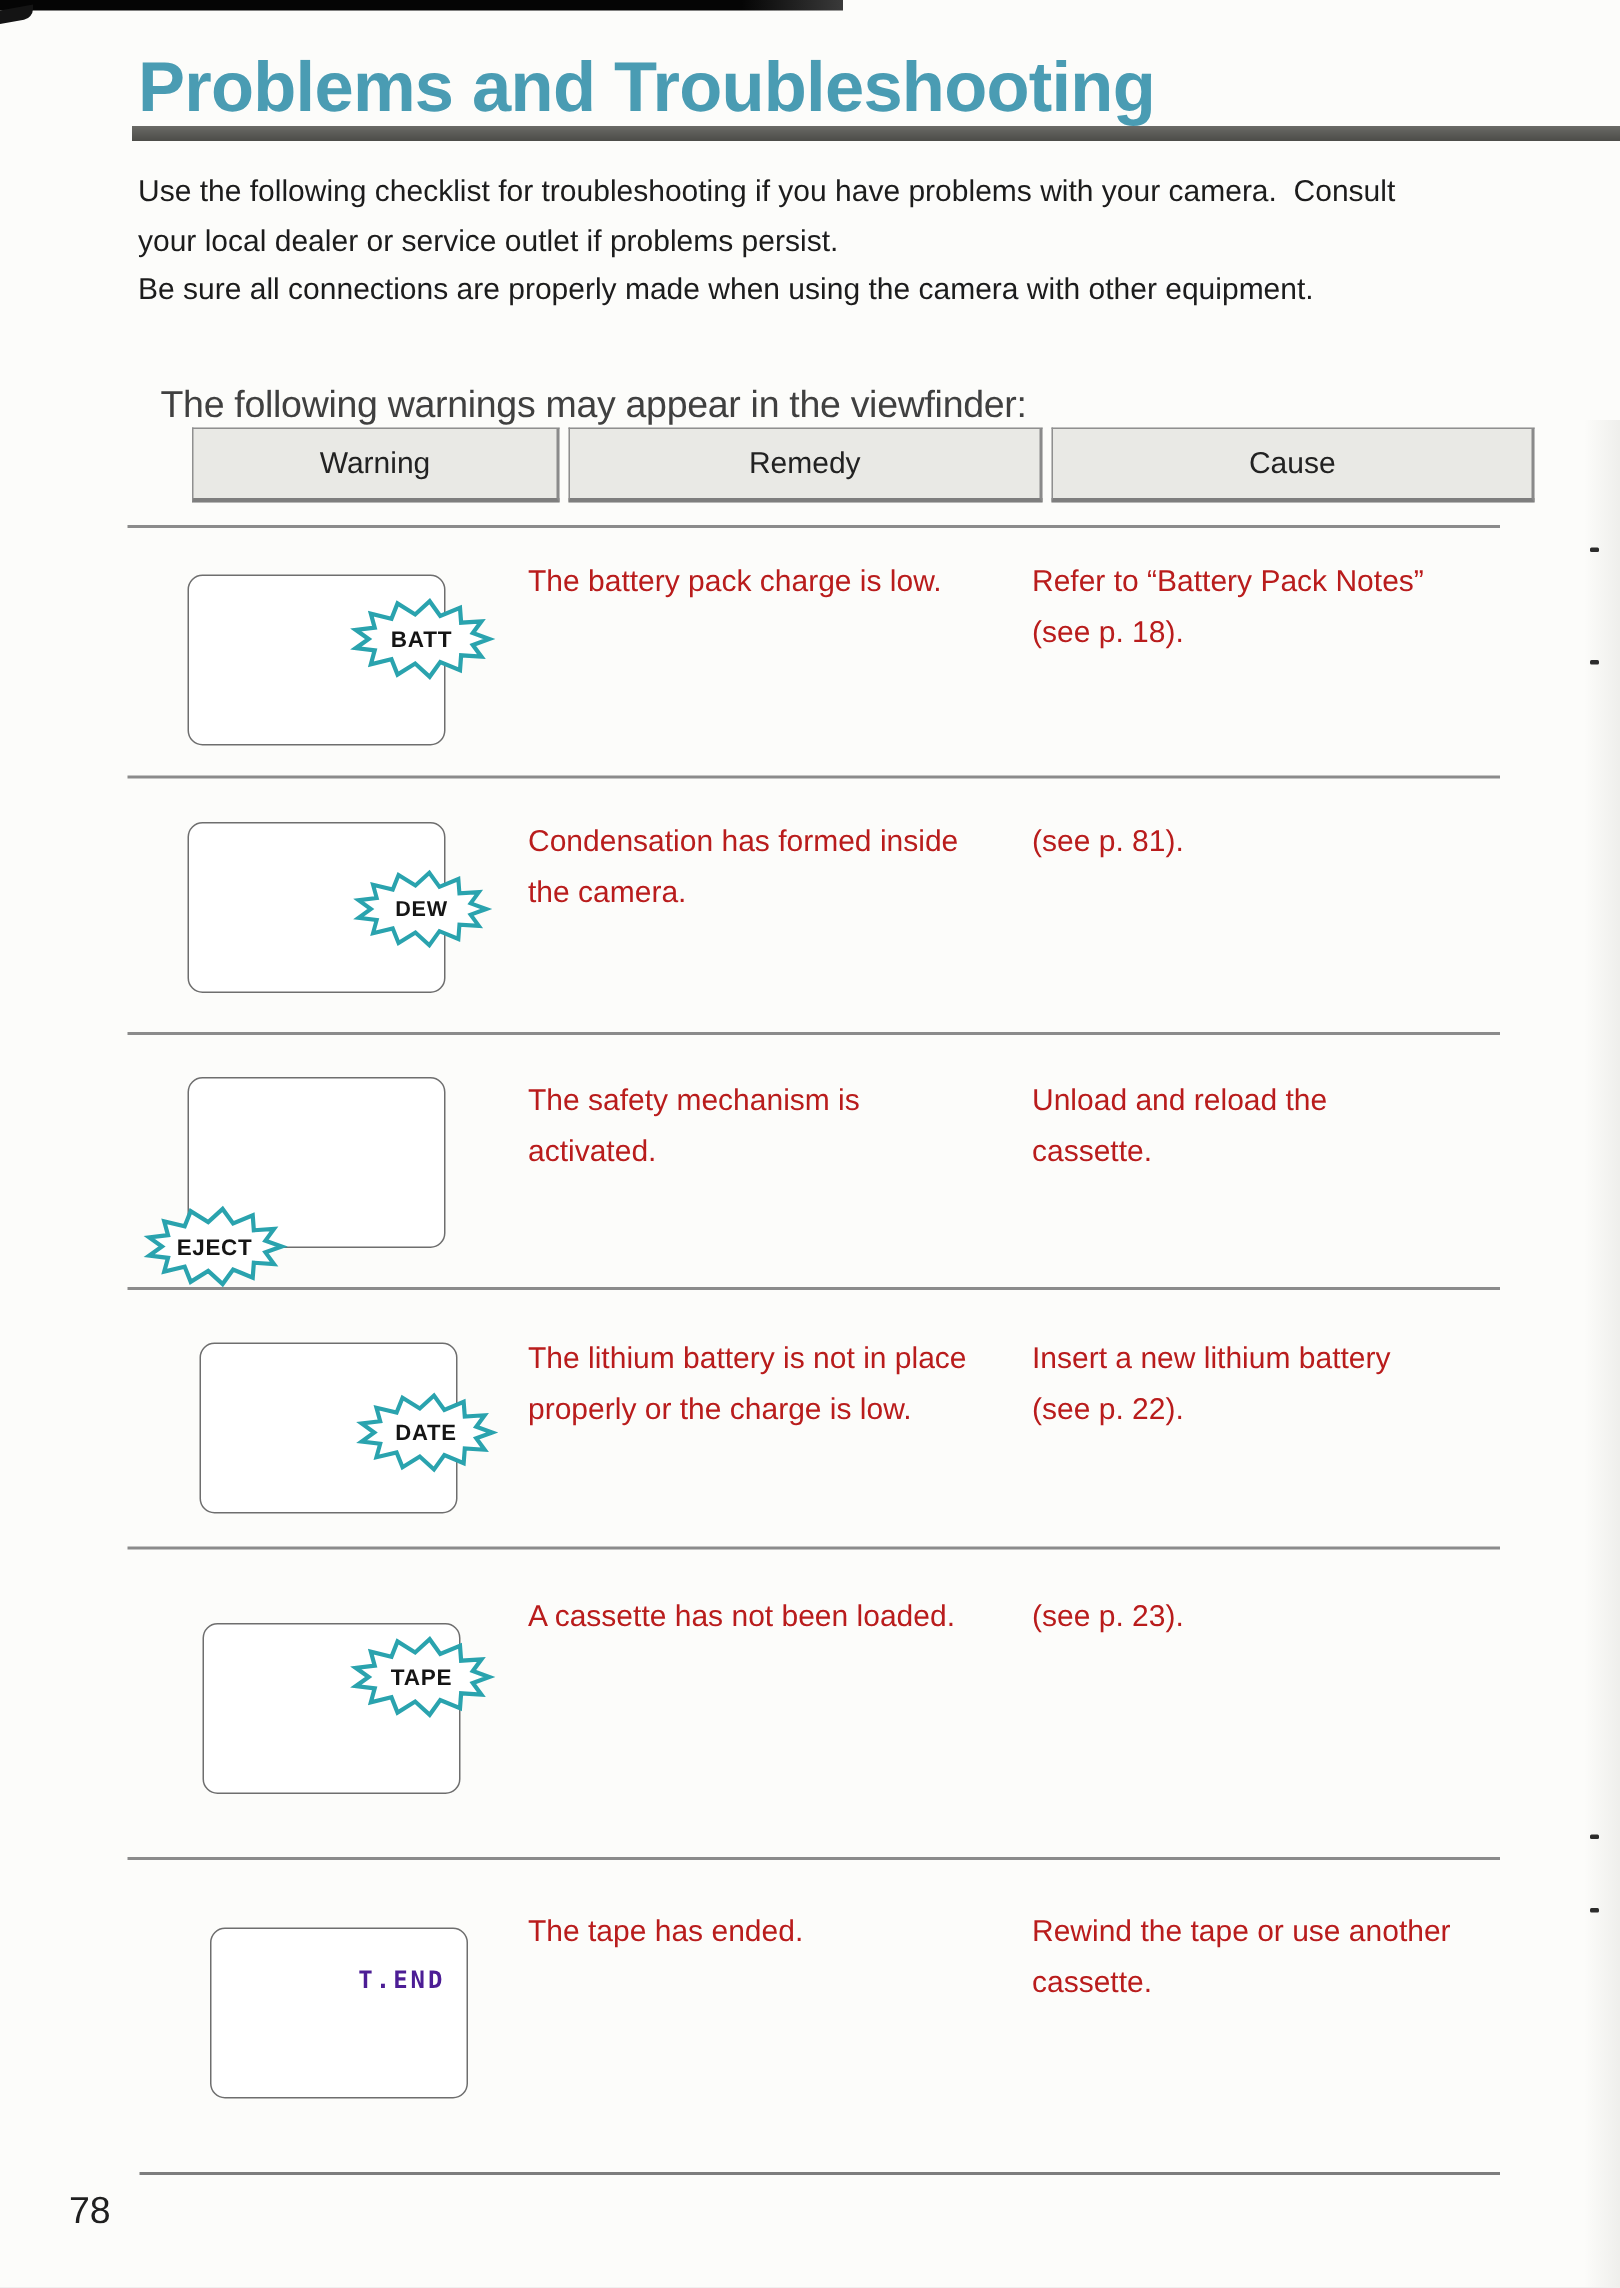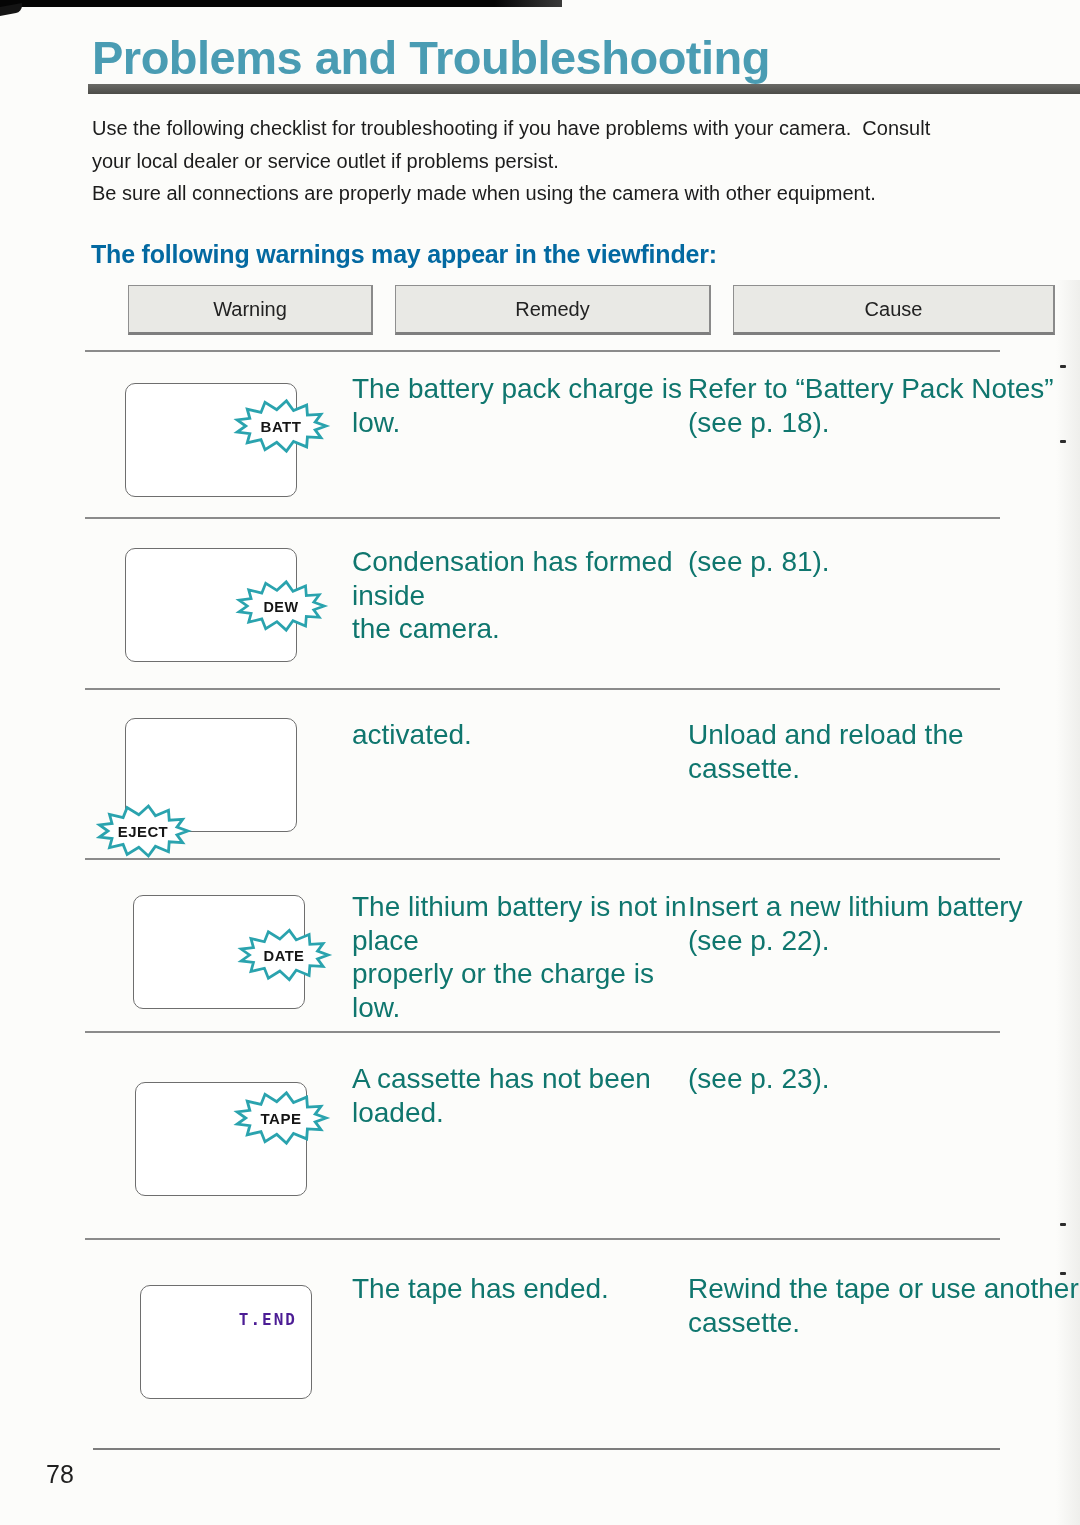--- a/index.html
+++ b/index.html
@@ -18,36 +18,36 @@
   .title{position:absolute;top:33px;left:92px;margin:0;font-size:47px;line-height:1.05;
     font-weight:bold;letter-spacing:-0.5px;color:var(--title-teal,#4a9cb3);}
   .title-rule{position:absolute;top:84px;left:88px;right:0;height:10px;
     background:linear-gradient(#6a6a66,#4c4c48);}
 
   
   .intro{position:absolute;top:112px;left:92px;width:930px;font-size:20px;line-height:32.5px;color:#1c1c1c;}
   .intro div{white-space:nowrap;}
 
   
-  .section-heading{position:absolute;top:240px;left:91px;margin:0;font-size:25px;font-weight:bold;color:#0369a1;letter-spacing:-0.2px;}
-
-  
-  .thead{position:absolute;top:285px;left:88px;display:flex;gap:22px;padding-left:40px;}
+  .section-heading{position:absolute;top:240px;left:91px;margin:16px;font-size:25px;font-weight:normal;color:#404040;letter-spacing:-0.2px;}
+
+  
+  .thead{position:absolute;top:285px;left:88px;display:flex;gap:6px;padding-left:40px;}
   .hbox{height:46px;background:var(--header-box-bg,#e9e9e5);
     border:1px solid #8f8f8f;border-bottom:3px solid #7e7e7e;border-right:2px solid #8a8a8a;
     display:flex;align-items:center;justify-content:center;font-size:20px;color:#222;}
   .hbox.w1{width:242px}.hbox.w2{width:319px}.hbox.w3{width:313px}
 
   
   .hr{position:absolute;left:85px;width:915px;height:2px;background:var(--rule-gray,#8b8b8b);}
   .hr-bottom{position:absolute;left:93px;width:907px;height:2px;background:#7d7d7d;}
 
   
   .trow{position:absolute;left:0;width:990px;padding-left:90px;display:grid;grid-template-columns:262px 336px 1fr;}
-  .ccell,.rcell{padding-top:var(--pt,22px);font-size:28px;line-height:33.5px;color:#0f766e;}
+  .ccell,.rcell{padding-top:var(--pt,22px);font-size:20px;line-height:33.5px;color:#b91c1c;}
   .vf{position:relative;width:170px;height:112px;margin-top:var(--vt,30px);margin-left:var(--ml,35px);
     border:1.5px solid #6e6e6e;border-radius:10px;background:#fff;}
   .sb{position:absolute;overflow:visible;}
   .sb-shape{fill:#fff;stroke:var(--starburst-teal,#2aa3ae);stroke-width:3;stroke-linejoin:miter;}
   .sb text{font-family:"Liberation Sans",sans-serif;font-weight:bold;font-size:16px;letter-spacing:0.5px;fill:#151515;}
   .sb-batt{left:108px;top:12px;width:94px;height:60px;}
   .sb-dew{left:110px;top:29px;width:90px;height:56px;}
   .sb-eject{left:-35px;top:84px;width:104px;height:56px;}
   .sb-date{left:104px;top:30px;width:92px;height:58px;}
   .sb-tape{left:98px;top:5px;width:94px;height:60px;}
@@ -135,20 +135,21 @@
   <div class="trow" style="top:692px;--pt:26px;--vt:26px;--ml:35px;">
     <div>
       <div class="vf">
         <svg class="sb sb-eject" viewBox="0 0 100 60">
             <polygon points="98.0,30.0 86.4,34.2 92.5,42.5 78.1,41.6 77.3,52.2 63.3,46.4 55.8,56.8 45.5,47.4 33.0,55.2 28.7,44.4 14.1,47.9 16.8,38.1 3.4,36.5 12.5,30.0 3.4,23.5 16.8,21.9 14.1,12.1 28.7,15.6 33.0,4.8 45.5,12.6 55.8,3.2 63.3,13.6 77.3,7.8 78.1,18.4 92.5,17.5 86.4,25.8" class="sb-shape"></polygon>
           <text x="50" y="31" text-anchor="middle" dominant-baseline="central">EJECT</text>
         </svg>
       </div>
     </div>
     <div class="ccell">
+      <div>The safety mechanism is</div>
       <div>activated.</div>
     </div>
     <div class="rcell">
       <div>Unload and reload the</div>
       <div>cassette.</div>
     </div>
   </div>
 
   <div class="trow" style="top:862px;--pt:28px;--vt:33px;--ml:43px;">
     <div>

